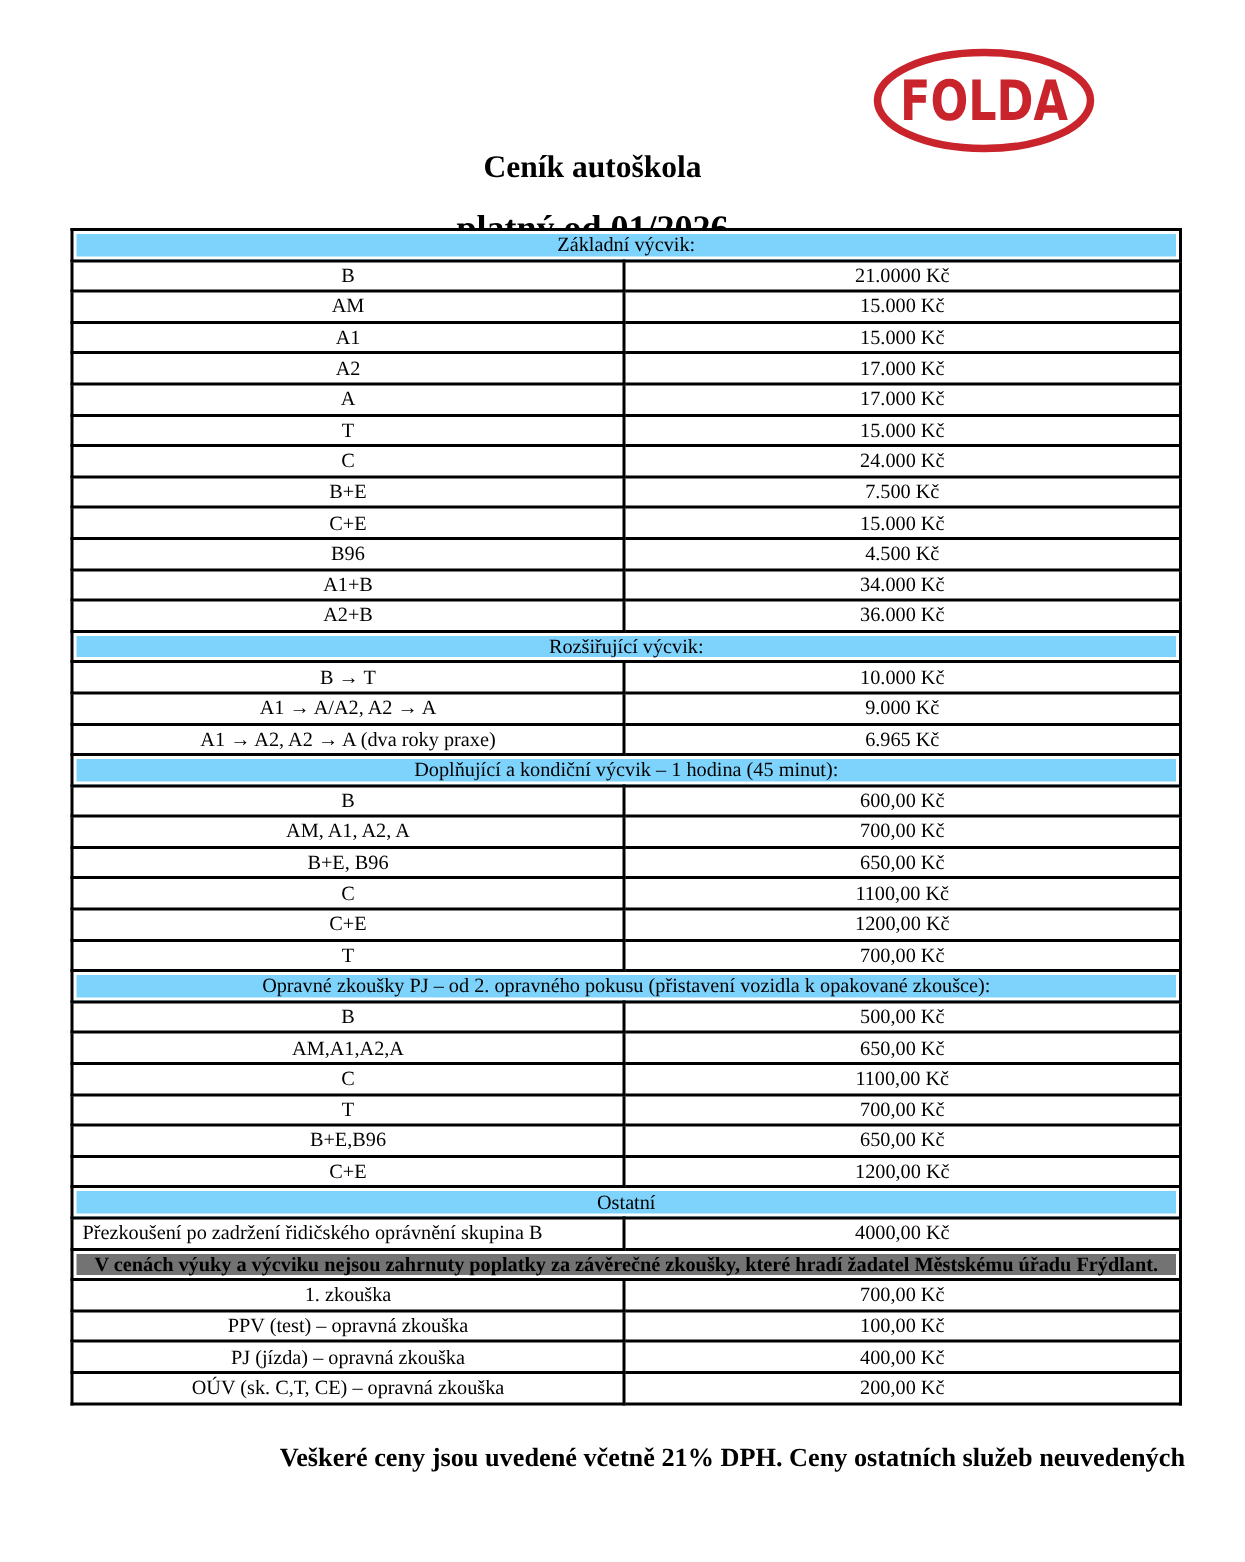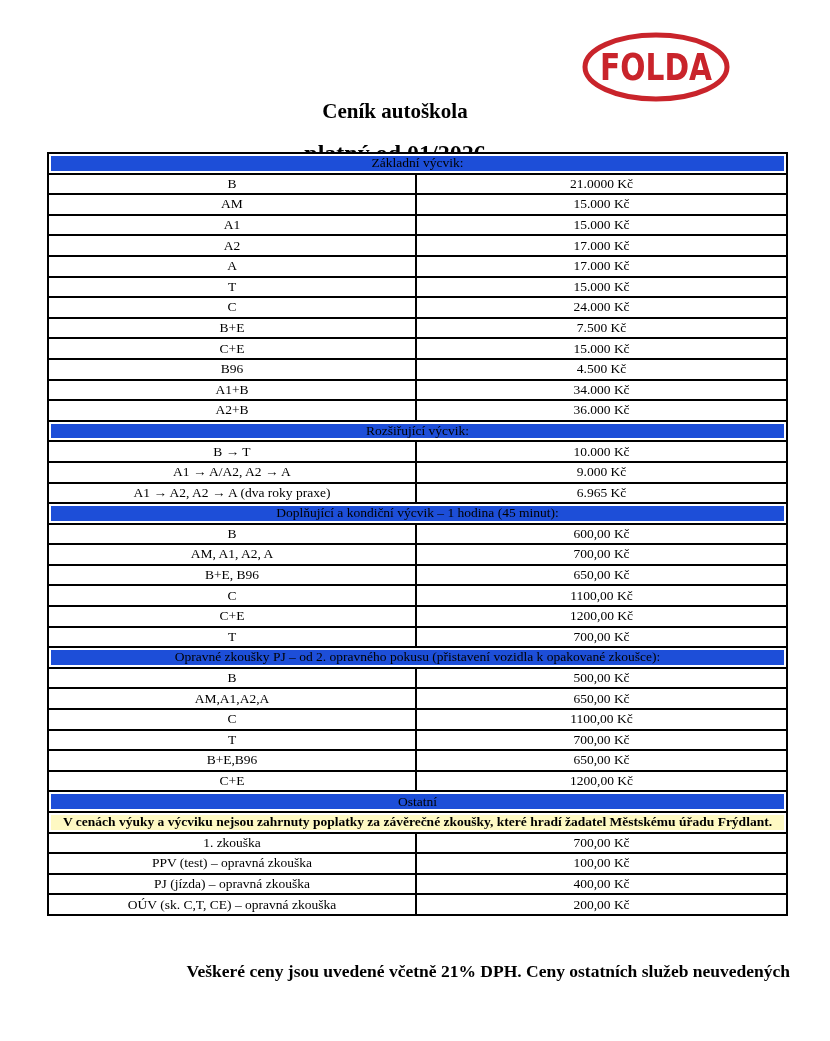--- a/index.html
+++ b/index.html
@@ -53,27 +53,27 @@
     line-height: 1.05;
     padding: 0 2px;
     text-align: center;
     vertical-align: middle;
     overflow: hidden;
     white-space: nowrap;
   }
   td.section-cell {
     text-align: left;
     padding-left: 6px;
-    background: #1d4ed8;
+    background: #7dd3fc;
     box-shadow: inset 0 0 0 2px #ffffff;
   }
   td.note-cell {
     text-align: center;
     font-weight: bold;
-    background: #fef9c3;
+    background: #737373;
     box-shadow: inset 0 0 0 2px #ffffff;
   }
   td.label-cell.left {
     text-align: left;
     padding-left: 6px;
   }
 
   
   .footer-note {
     position: absolute;
@@ -221,20 +221,24 @@
         <td class="price-cell">650,00 Kč</td>
       </tr>
       <tr>
         <td class="label-cell">C+E</td>
         <td class="price-cell">1200,00 Kč</td>
       </tr>
       <tr>
         <td colspan="2" class="section-cell">Ostatní</td>
       </tr>
       <tr>
+        <td class="label-cell left">Přezkoušení po zadržení řidičského oprávnění skupina B</td>
+        <td class="price-cell">4000,00 Kč</td>
+      </tr>
+      <tr>
         <td colspan="2" class="note-cell">V cenách výuky a výcviku nejsou zahrnuty poplatky za závěrečné zkoušky, které hradí žadatel Městskému úřadu Frýdlant.</td>
       </tr>
       <tr>
         <td class="label-cell">1. zkouška</td>
         <td class="price-cell">700,00 Kč</td>
       </tr>
       <tr>
         <td class="label-cell">PPV (test) – opravná zkouška</td>
         <td class="price-cell">100,00 Kč</td>
       </tr>

